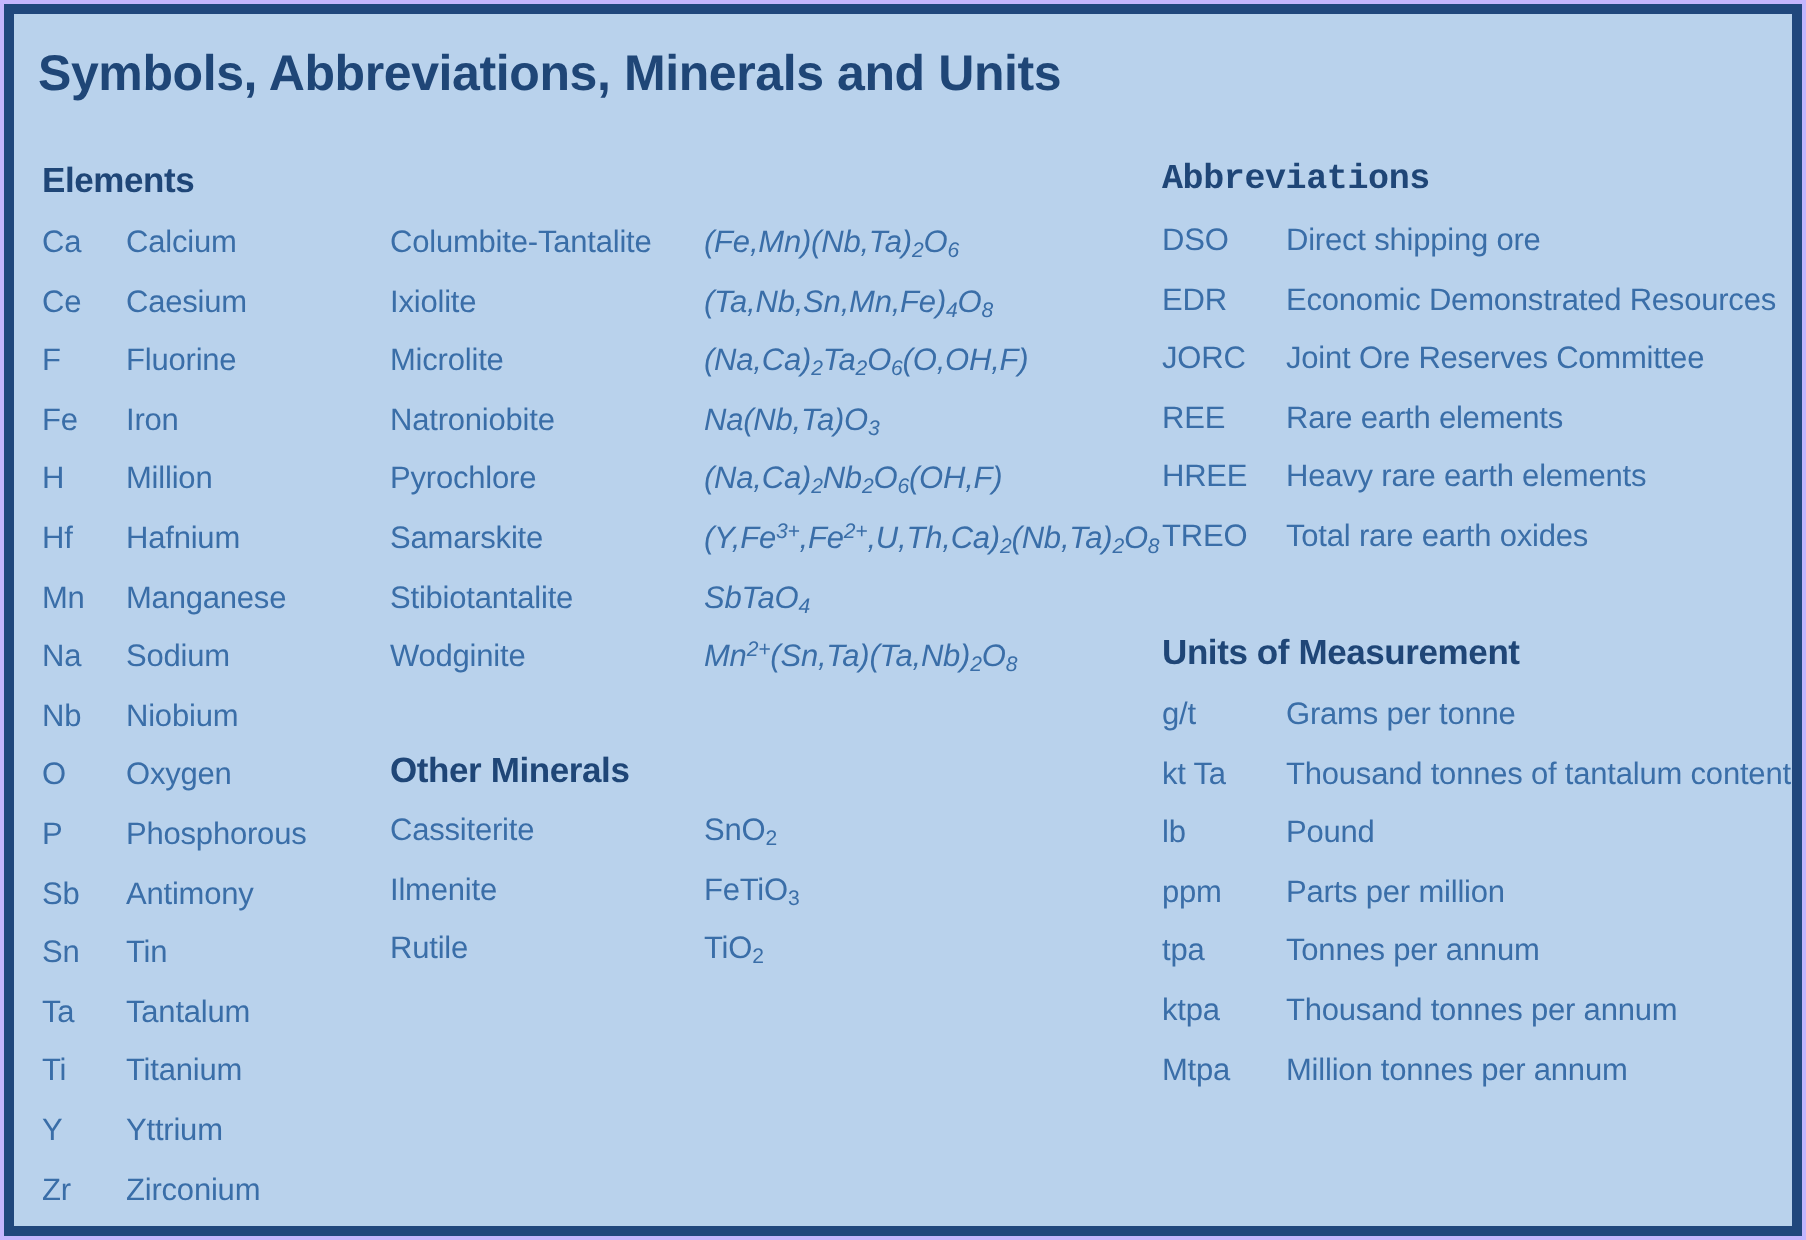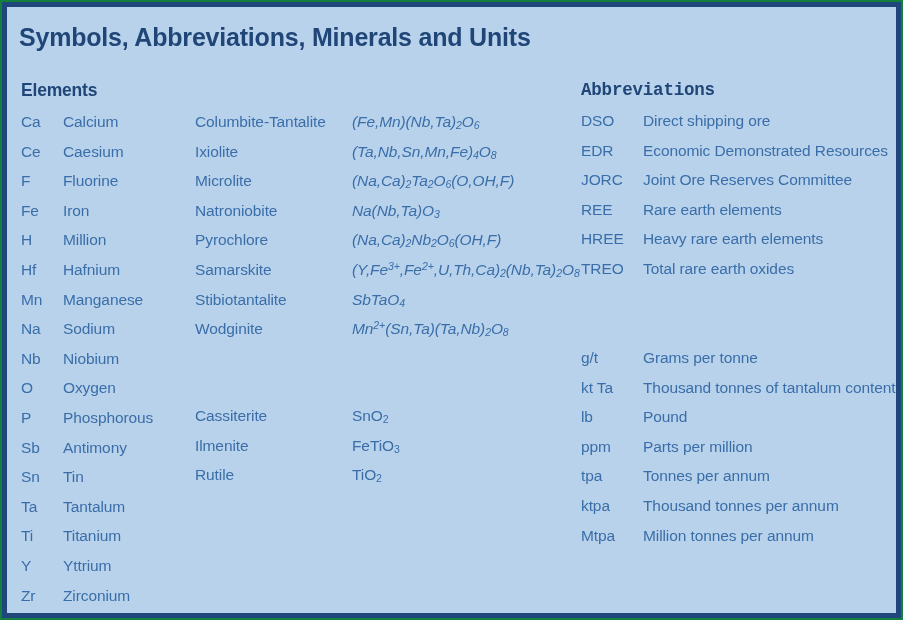--- a/index.html
+++ b/index.html
@@ -10,21 +10,21 @@
   }
   body {
     font-family: "Liberation Sans", sans-serif;
   }
 
   .figure {
     position: relative;
     width: 903px;
     height: 620px;
     box-sizing: border-box;
-    background: #15803d;          
+    background: #c4b5fd;          
     padding: 2px;
     overflow: hidden;
   }
   .figure-inner {
     position: relative;
     width: 100%;
     height: 100%;
     box-sizing: border-box;
     border: 5px solid #20477c;    
     background: #b9d2ec;          
@@ -101,23 +101,25 @@
 
 <div class="figure">
   <div class="figure-inner">
     <div class="canvas">
 
       <div class="title">Symbols, Abbreviations, Minerals and Units</div>
 
       <div class="col-head" style="left:14px; top:73px;">Elements</div>
 
 
+      <div class="col-head" style="left:188px; top:368px;">Other Minerals</div>
 
       <div class="col-head" style="left:574px; top:73px;font-family:Liberation Mono, monospace;">Abbreviations</div>
 
+      <div class="col-head" style="left:574px; top:309px;">Units of Measurement</div>
 
       <div id="rows-host">
           <div class="row c1" style="top: 106px;">
             <span class="k">Ca</span>
             <span class="v">Calcium</span>
           </div>
           <div class="row c1" style="top: 135.6px;">
             <span class="k">Ce</span>
             <span class="v">Caesium</span>
           </div>

